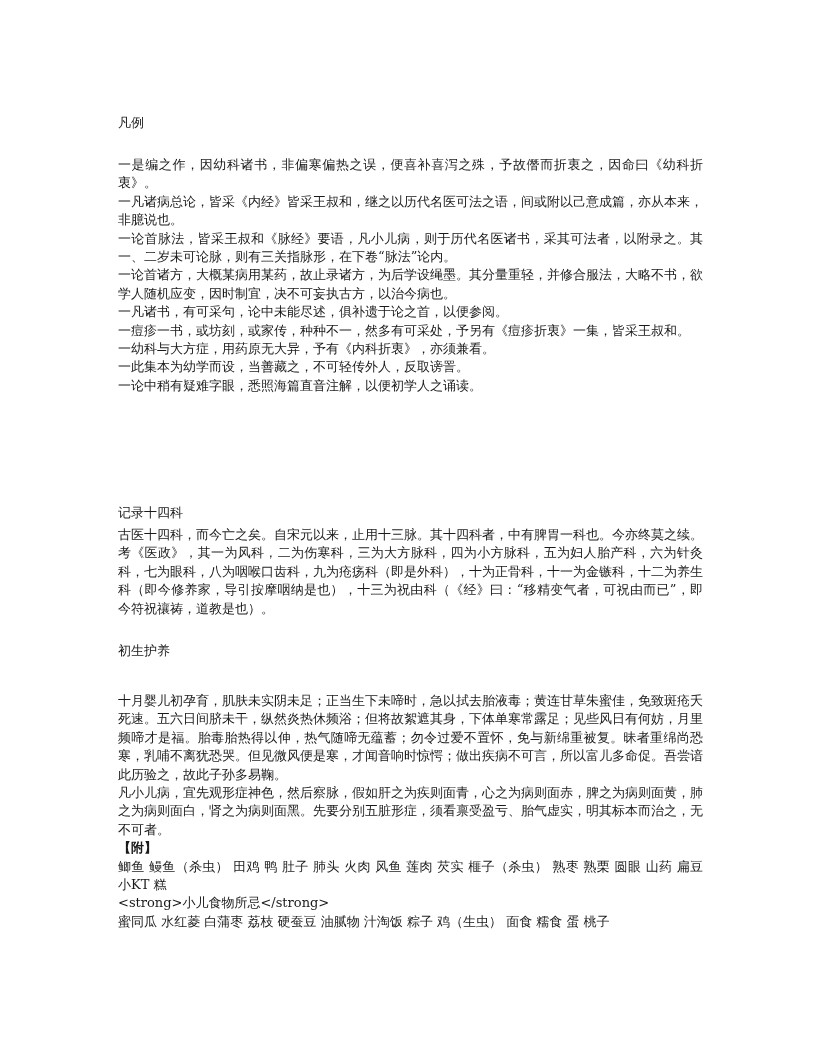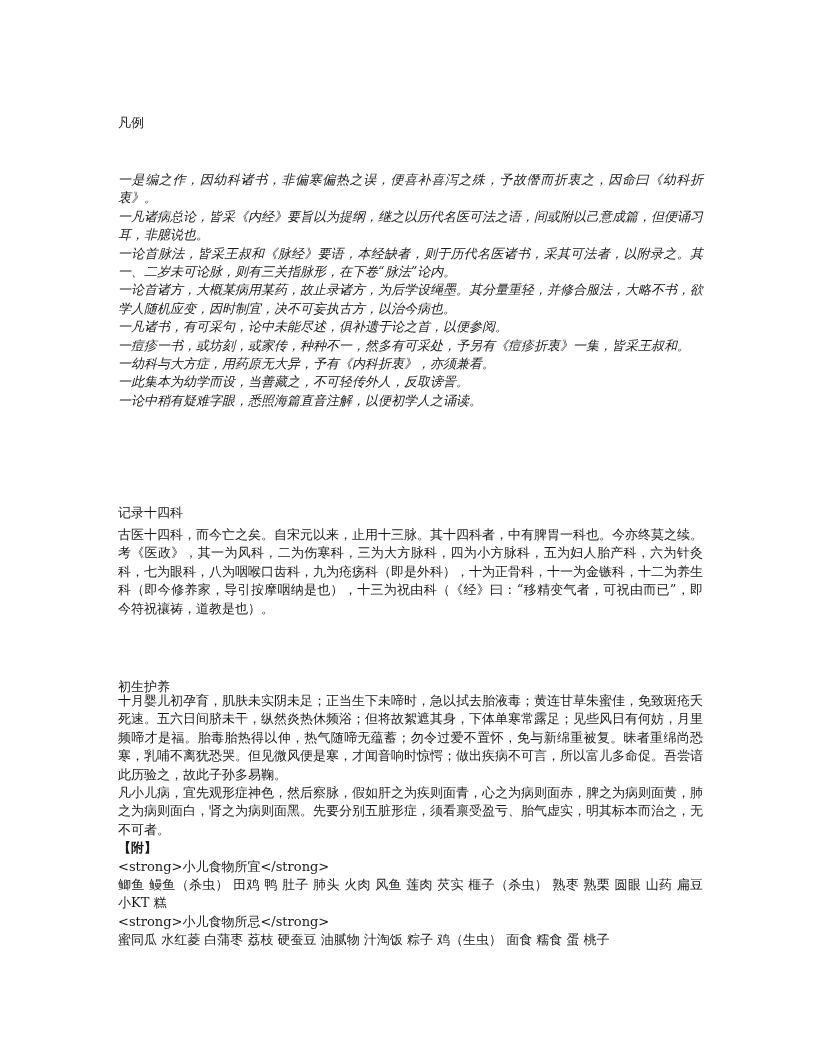--- a/index.html
+++ b/index.html
@@ -11,43 +11,42 @@
   .para { margin: 0; text-align: justify; text-align-last: left; word-break: break-all; }
   .mono { white-space: pre; }
 </style>
 </head>
 <body>
 
 <div class="page">
 
   <div class="heading" style="top:114px;">凡例</div>
 
-  <div class="block" style="top:171px;font-style:italic;">
+  <div class="block" style="top:156px;">
     <p class="para">一是编之作，因幼科诸书，非偏寒偏热之误，便喜补喜泻之殊，予故僭而折衷之，因命曰《幼科折衷》。</p>
-    <p class="para">一凡诸病总论，皆采《内经》要旨以为提纲，继之以历代名医可法之语，间或附以己意成篇，但便诵习耳，非臆说也。</p>
-    <p class="para">一论首脉法，皆采王叔和《脉经》要语，本经缺者，则于历代名医诸书，采其可法者，以附录之。其一、二岁未可论脉，则有三关指脉形，在下卷“脉法”论内。</p>
+    <p class="para">一凡诸病总论，皆采《内经》皆采王叔和，继之以历代名医可法之语，间或附以己意成篇，亦从本来，非臆说也。</p>
+    <p class="para">一论首脉法，皆采王叔和《脉经》要语，凡小儿病，则于历代名医诸书，采其可法者，以附录之。其一、二岁未可论脉，则有三关指脉形，在下卷“脉法”论内。</p>
     <p class="para">一论首诸方，大概某病用某药，故止录诸方，为后学设绳墨。其分量重轻，并修合服法，大略不书，欲学人随机应变，因时制宜，决不可妄执古方，以治今病也。</p>
     <p class="para">一凡诸书，有可采句，论中未能尽述，俱补遗于论之首，以便参阅。</p>
     <p class="para">一痘疹一书，或坊刻，或家传，种种不一，然多有可采处，予另有《痘疹折衷》一集，皆采王叔和。</p>
     <p class="para">一幼科与大方症，用药原无大异，予有《内科折衷》，亦须兼看。</p>
     <p class="para">一此集本为幼学而设，当善藏之，不可轻传外人，反取谤詈。</p>
     <p class="para">一论中稍有疑难字眼，悉照海篇直音注解，以便初学人之诵读。</p>
   </div>
 
   <div class="heading" style="top:477px;margin-top:27px;">记录十四科</div>
 
   <div class="block" style="top:526px;">
     <p class="para">古医十四科，而今亡之矣。自宋元以来，止用十三脉。其十四科者，中有脾胃一科也。今亦终莫之续。考《医政》，其一为风科，二为伤寒科，三为大方脉科，四为小方脉科，五为妇人胎产科，六为针灸科，七为眼科，八为咽喉口齿科，九为疮疡科（即是外科），十为正骨科，十一为金镞科，十二为养生科（即今修养家，导引按摩咽纳是也），十三为祝由科（《经》曰：“移精变气者，可祝由而已”，即今符祝禳祷，道教是也）。</p>
   </div>
 
-  <div class="heading" style="top:678px;">初生护养</div>
+  <div class="heading" style="top:642px;">初生护养</div>
 
   <div class="block" style="top:692px;">
     <p class="para">十月婴儿初孕育，肌肤未实阴未足；正当生下未啼时，急以拭去胎液毒；黄连甘草朱蜜佳，免致斑疮夭死速。五六日间脐未干，纵然炎热休频浴；但将故絮遮其身，下体单寒常露足；见些风日有何妨，月里频啼才是福。胎毒胎热得以伸，热气随啼无蕴蓄；勿令过爱不置怀，免与新绵重被复。昧者重绵尚恐寒，乳哺不离犹恐哭。但见微风便是寒，才闻音响时惊愕；做出疾病不可言，所以富儿多命促。吾尝谙此历验之，故此子孙多易鞠。</p>
     <p class="para">凡小儿病，宜先观形症神色，然后察脉，假如肝之为疾则面青，心之为病则面赤，脾之为病则面黄，肺之为病则面白，肾之为病则面黑。先要分别五脏形症，须看禀受盈亏、胎气虚实，明其标本而治之，无不可者。</p>
     <p class="para" style="font-weight:bold;">【附】</p>
-    <p class="para mono">&lt;strong&gt;小儿食物所宜&lt;/strong&gt;</p>
     <p class="para">鲫鱼 鳗鱼（杀虫） 田鸡 鸭 肚子 肺头 火肉 风鱼 莲肉 芡实 榧子（杀虫） 熟枣 熟栗 圆眼 山药 扁豆 小KT 糕</p>
     <p class="para mono">&lt;strong&gt;小儿食物所忌&lt;/strong&gt;</p>
     <p class="para">蜜同瓜 水红菱 白蒲枣 荔枝 硬蚕豆 油腻物 汁淘饭 粽子 鸡（生虫） 面食 糯食 蛋 桃子</p>
   </div>
 
 </div>
 
 </body></html>

